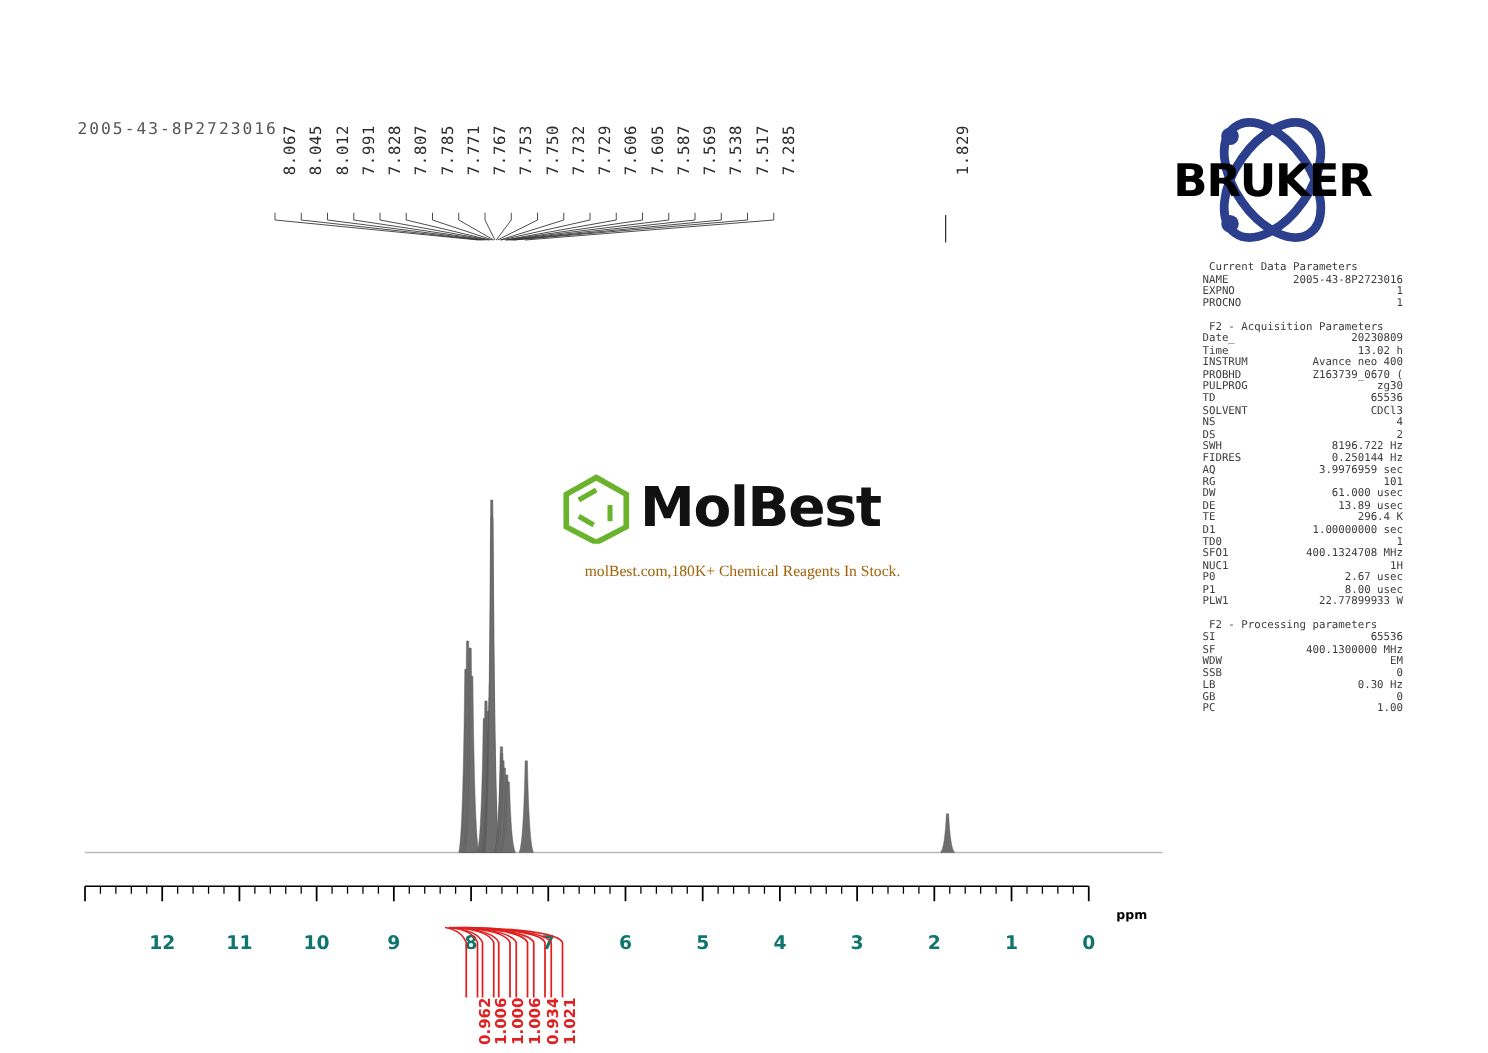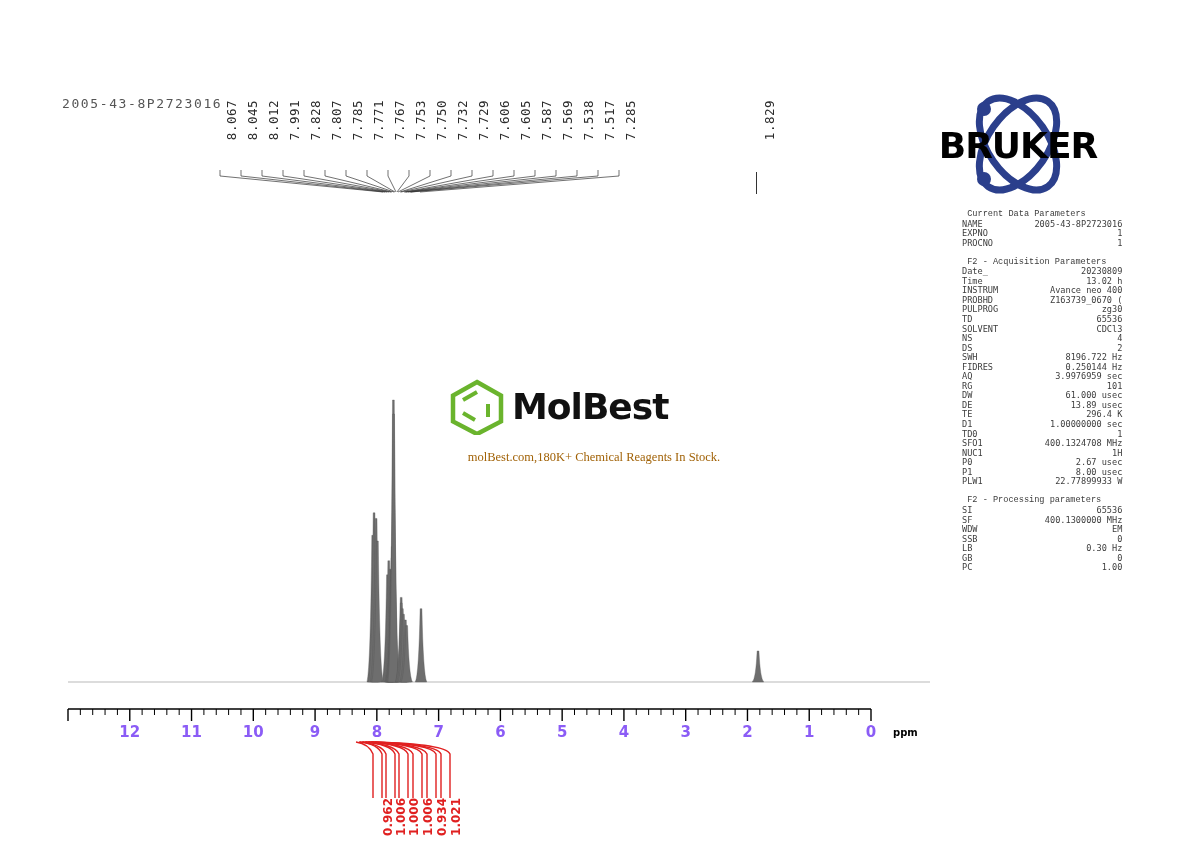--- a/index.html
+++ b/index.html
@@ -43,45 +43,45 @@
     font-weight:bold;font-size:36px;letter-spacing:-1px;
     color:#000;text-align:center;line-height:36px;
   }
 
   
   #parameters-panel{
     position:absolute;left:962px;top:170px;width:180px;
     font-family:"DejaVu Sans Mono",monospace;
     font-size:8.6px;line-height:9.55px;color:#3c3c3c;white-space:pre;
   }
-  .param-section-title{color:#3c3c3c;font-family:Liberation Mono, monospace;}
+  .param-section-title{color:#3c3c3c;}
   .param-row{display:block;white-space:pre;}
 
   
   #watermark{position:absolute;left:448px;top:338px;width:300px;}
   #watermark-logo-row{display:flex;align-items:center;gap:6px;height:58px;}
   #watermark-wordmark{
     font-family:"DejaVu Sans",sans-serif;font-weight:bold;
-    font-size:36px;color:#111;letter-spacing:-1px;line-height:44px;
+    font-size:44px;color:#111;letter-spacing:-1px;line-height:44px;
   }
   #watermark-tagline{
     margin-top:14px;text-align:center;width:292px;
     font-family:Liberation Serif, serif;
     font-size:12.5px;color:#a16207;white-space:nowrap;
   }
 
   
   #spectrum-plot{position:absolute;left:0;top:300px;width:1190px;height:345px;}
 
   
   #axis-area{position:absolute;left:0;top:665px;width:1190px;height:50px;}
   .axis-tick-label{
-    position:absolute;top:18px;
-    font-family:"DejaVu Sans",sans-serif;font-weight:bold;
-    font-size:15px;color:#8b5cf6;transform:translateX(-50%);
+    position:absolute;top:40px;
+    font-family:"DejaVu Sans",sans-serif;font-weight:bold;
+    font-size:15px;color:#0f766e;transform:translateX(-50%);
   }
   #axis-unit-label{
     position:absolute;left:893px;top:22px;
     font-family:"DejaVu Sans",sans-serif;font-weight:bold;
     font-size:10px;color:#000;
   }
 
   
   #integral-area{position:absolute;left:0;top:700px;width:1190px;height:90px;}
   .integral-value{

